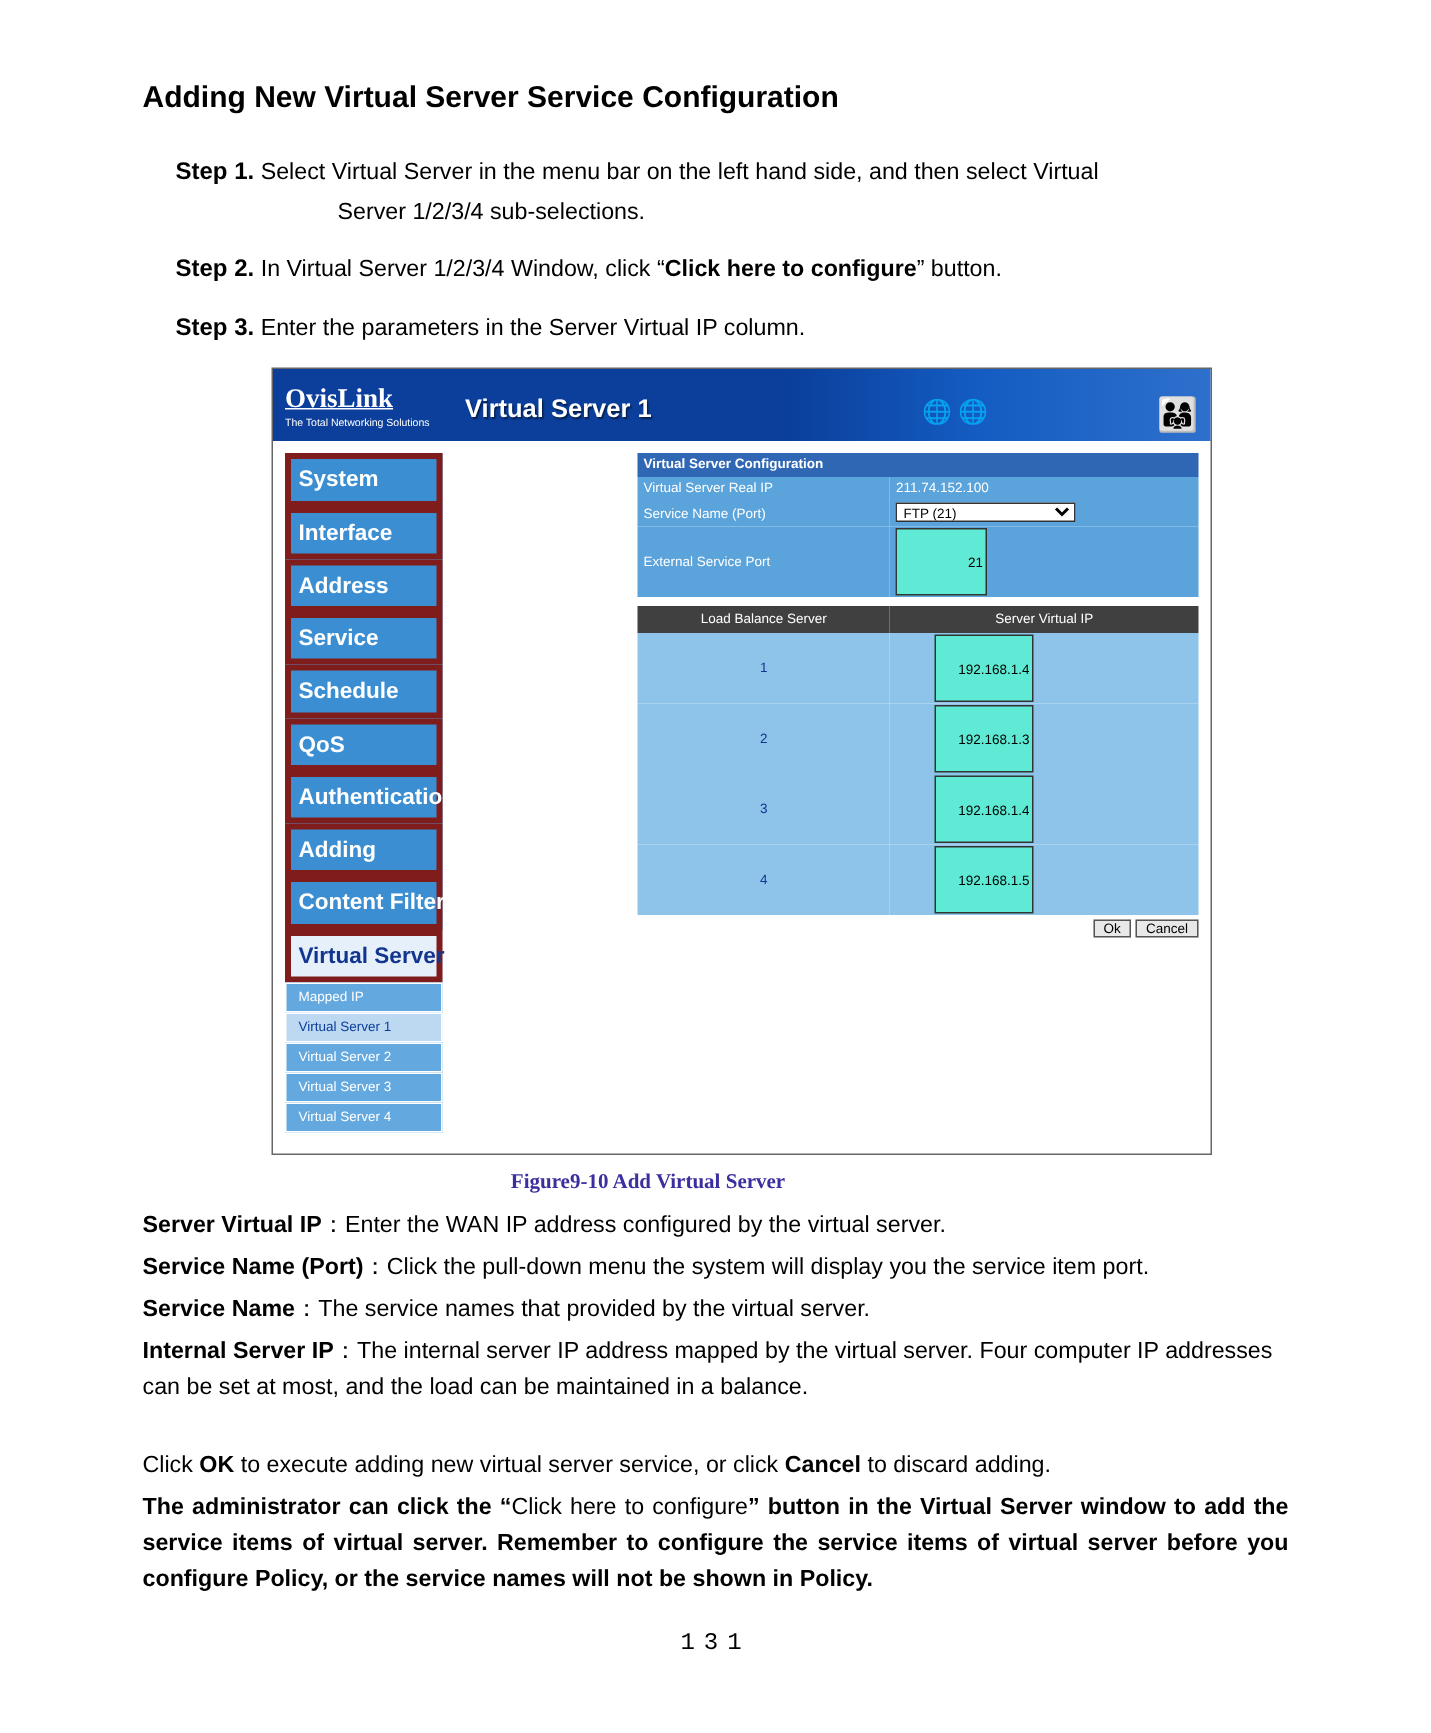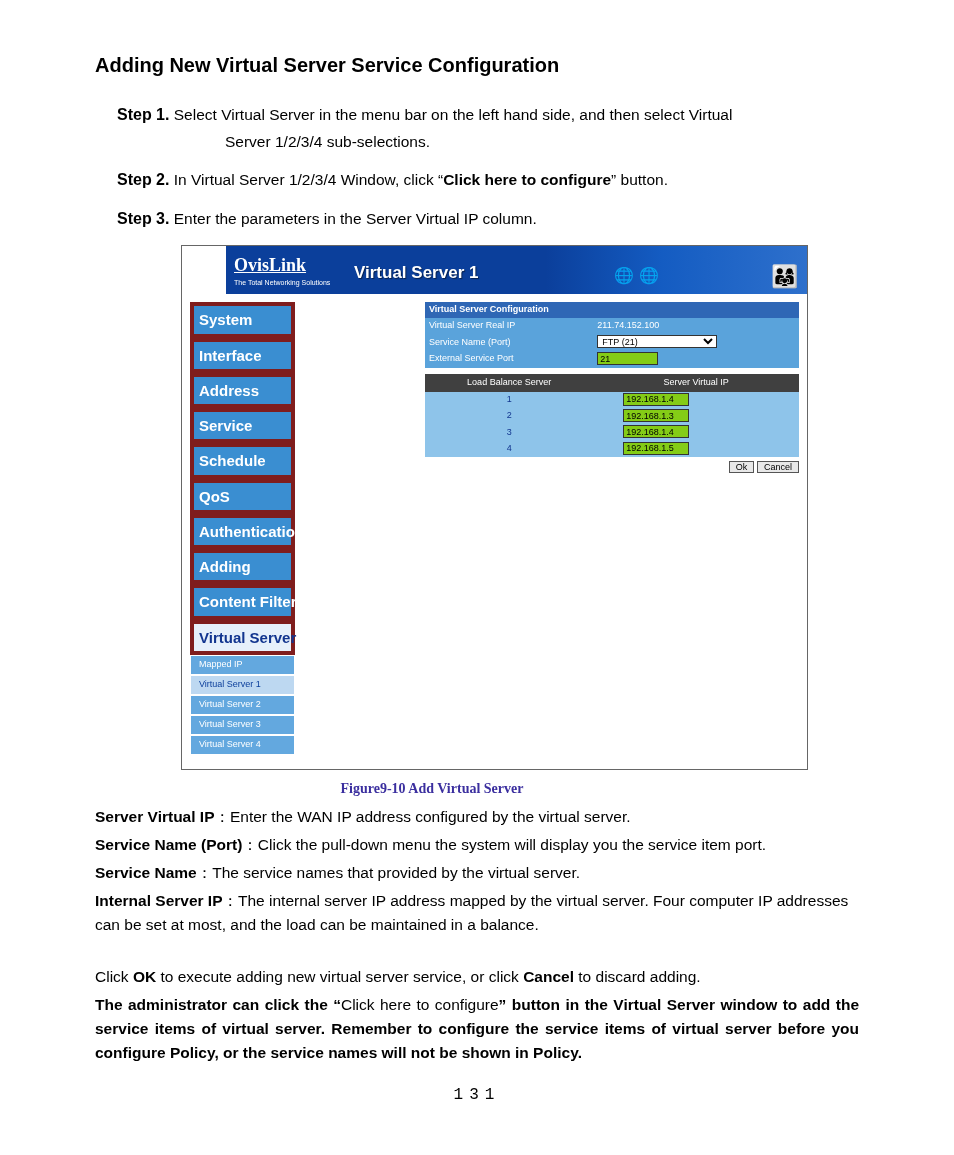--- a/index.html
+++ b/index.html
@@ -41,21 +41,20 @@
     background: #fff;
     font-size: 10px;
   }
   .banner {
     background: linear-gradient(to right, #0b3f9b 0%, #0b3f9b 55%, #145cc2 75%, #2e70cc 100%);
     color: #fff;
     padding: 6px 10px 4px 8px;
     position: relative;
     height: 38px;
     box-sizing: content-box;
-    margin-left: 44px;
   }
   .brand {
     font-family: Georgia, 'Times New Roman', serif;
     font-size: 18px;
     font-weight: bold;
     text-decoration: underline;
   }
   .tagline {
     font-size: 7px;
     display: block;
@@ -149,24 +148,25 @@
     width: 120px;
     height: 13px;
     background: #fff;
     color: #000;
     border: 1px solid #333;
   }
   .txtin {
     font-size: 9px;
     width: 60px;
     height: 11px;
-    background: #84cc16;
+    background: #5eead4;
     color: #000;
     border: 1px solid #333;
-    padding: 0 2px;
+    padding: 16px 2px;
+    text-align: right;
   }
   .lb-table {
     border-collapse: collapse;
     width: 100%;
     font-size: 9px;
     margin-top: 6px;
   }
   .lb-table th {
     background: #404040;
     color: #fff;

